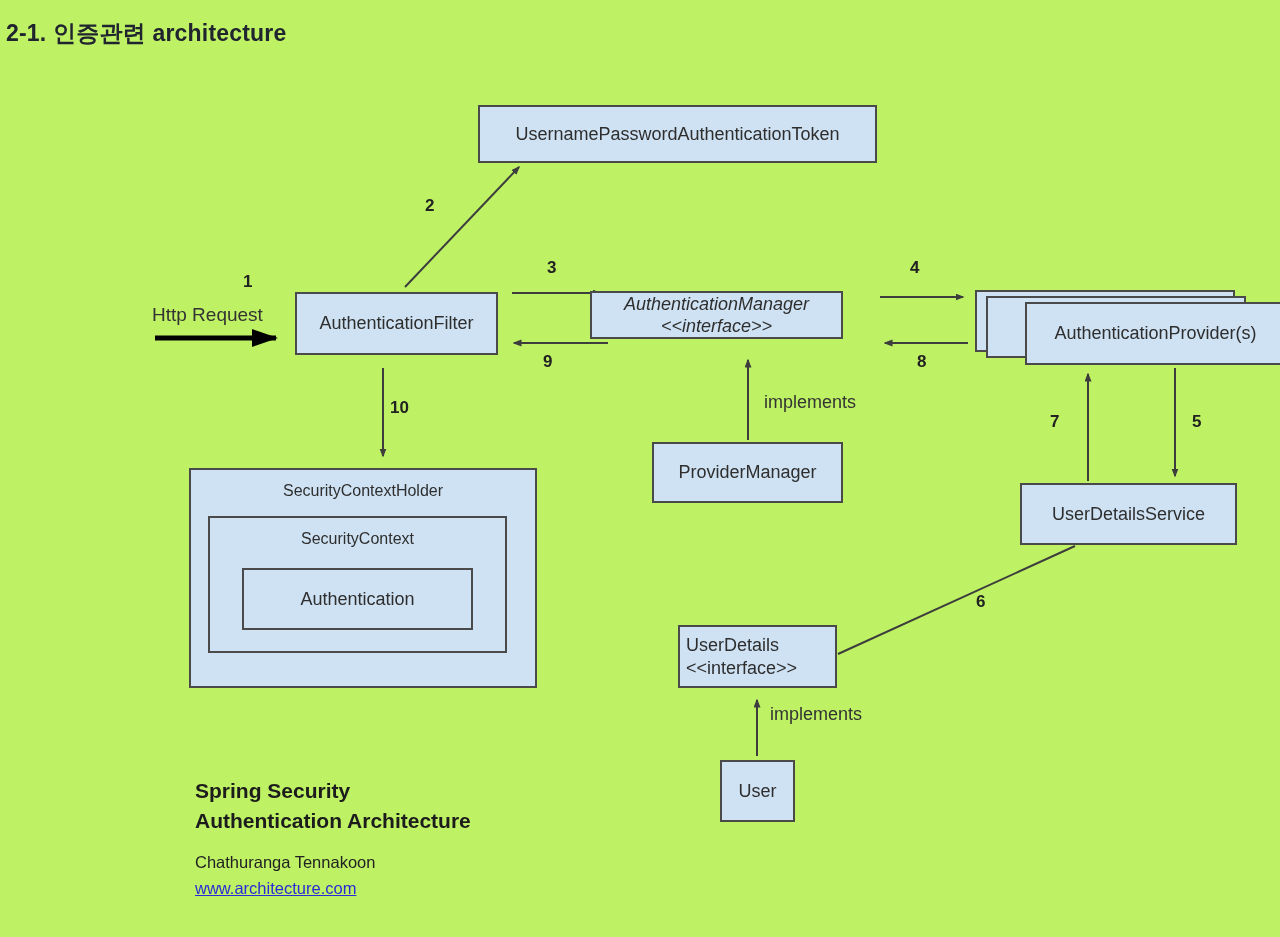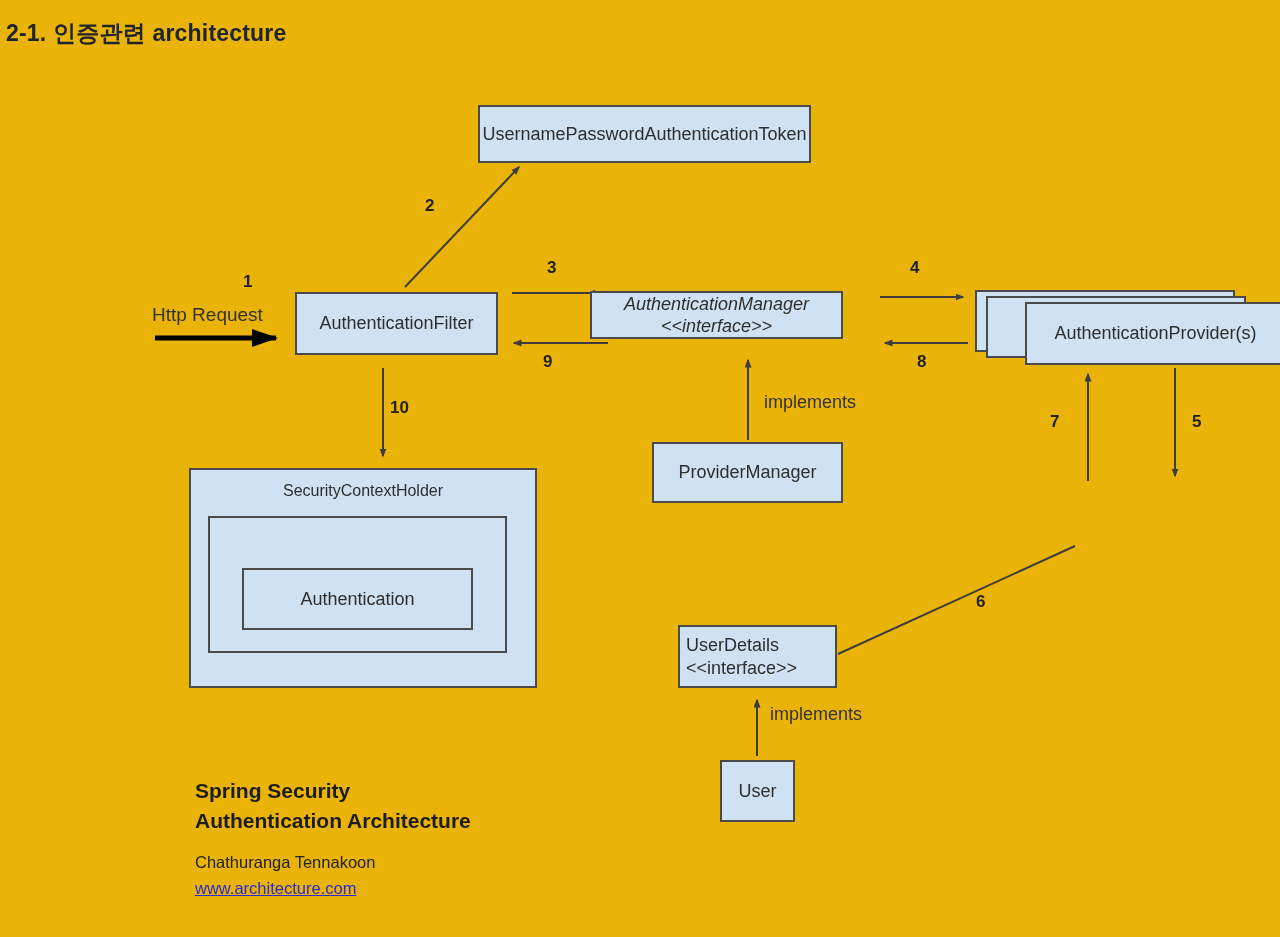--- a/index.html
+++ b/index.html
@@ -1,19 +1,19 @@
 <!DOCTYPE html>
 <html><head>
 <meta charset="utf-8">
 <style>
   html,body{margin:0;padding:0;background:#ffffff;}
   #canvas{
     position:relative;
     width:1280px;height:937px;
-    background:#eab308;
+    background:#bef264;
     font-family:"Liberation Sans","DejaVu Sans",sans-serif;
     overflow:hidden;
   }
   #page-title{
     position:absolute;left:6px;top:18px;
     font-size:23px;font-weight:bold;color:#20242e;
     letter-spacing:0.2px;
   }
   svg.lines{position:absolute;left:0;top:0;width:1280px;height:937px;pointer-events:none;}
   .box{
@@ -85,21 +85,21 @@
     <line x1="880" y1="297" x2="963" y2="297" stroke="#3d3d3d" stroke-width="2" marker-end="url(#arr)"></line>
     <line x1="968" y1="343" x2="885" y2="343" stroke="#3d3d3d" stroke-width="2" marker-end="url(#arr)"></line>
     <line x1="383" y1="368" x2="383" y2="456" stroke="#3d3d3d" stroke-width="2" marker-end="url(#arr)"></line>
     <line x1="748" y1="440" x2="748" y2="360" stroke="#3d3d3d" stroke-width="2" marker-end="url(#arr)"></line>
     <line x1="1088" y1="481" x2="1088" y2="374" stroke="#3d3d3d" stroke-width="2" marker-end="url(#arr)"></line>
     <line x1="1175" y1="368" x2="1175" y2="476" stroke="#3d3d3d" stroke-width="2" marker-end="url(#arr)"></line>
     <line x1="838" y1="654" x2="1075" y2="546" stroke="#3d3d3d" stroke-width="2"></line>
     <line x1="757" y1="756" x2="757" y2="700" stroke="#3d3d3d" stroke-width="2" marker-end="url(#arr)"></line>
   </svg>
 
-  <div class="box" style="left:478px;top:105px;width:333px;height:58px;">
+  <div class="box" style="left:478px;top:105px;width:399px;height:58px;">
     <span>UsernamePasswordAuthenticationToken</span>
   </div>
 
   <div class="box" style="left:295px;top:292px;width:203px;height:63px;">
     <span>AuthenticationFilter</span>
   </div>
 
   <div class="box" style="left:590px;top:291px;width:253px;height:48px;font-style:italic;">
     <span class="two-line">
       <span>AuthenticationManager</span><br>
@@ -113,26 +113,30 @@
     <span>AuthenticationProvider(s)</span>
   </div>
 
   <div class="box" style="left:652px;top:442px;width:191px;height:61px;">
     <span>ProviderManager</span>
   </div>
 
   <div class="container-box" style="left:189px;top:468px;width:348px;height:220px;">
     <div class="container-title">SecurityContextHolder</div>
     <div class="container-box" style="left:17px;top:46px;width:299px;height:137px;background:#cfe2f3;">
+      <div class="container-title">SecurityContext</div>
       <div class="box" style="left:32px;top:50px;width:231px;height:62px;">
         <span>Authentication</span>
       </div>
     </div>
   </div>
 
+  <div class="box" style="left:1020px;top:483px;width:217px;height:62px;">
+    <span>UserDetailsService</span>
+  </div>
 
   <div class="box" style="left:678px;top:625px;width:159px;height:63px;justify-content:flex-start;padding-left:6px;text-align:left;">
     <span class="two-line">
       <span>UserDetails</span><br>
       <span>&lt;&lt;interface&gt;&gt;</span>
     </span>
   </div>
 
   <div class="box" style="left:720px;top:760px;width:75px;height:62px;">
     <span>User</span>

